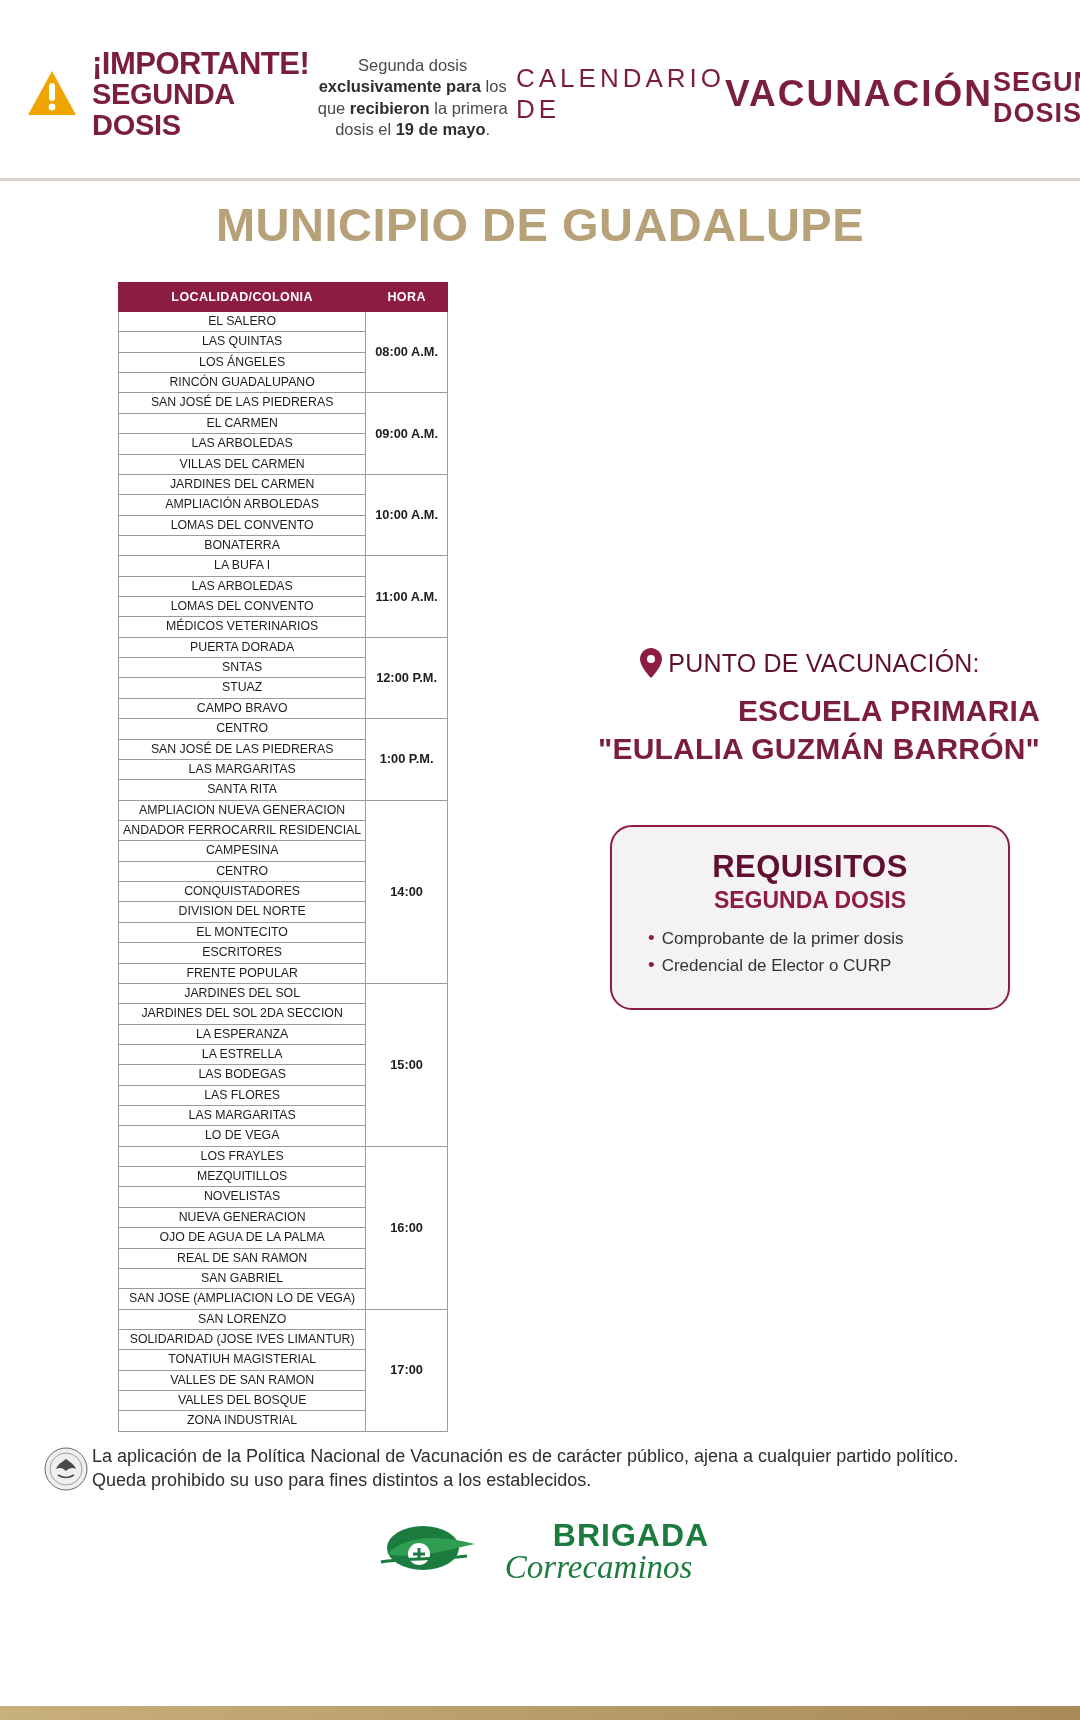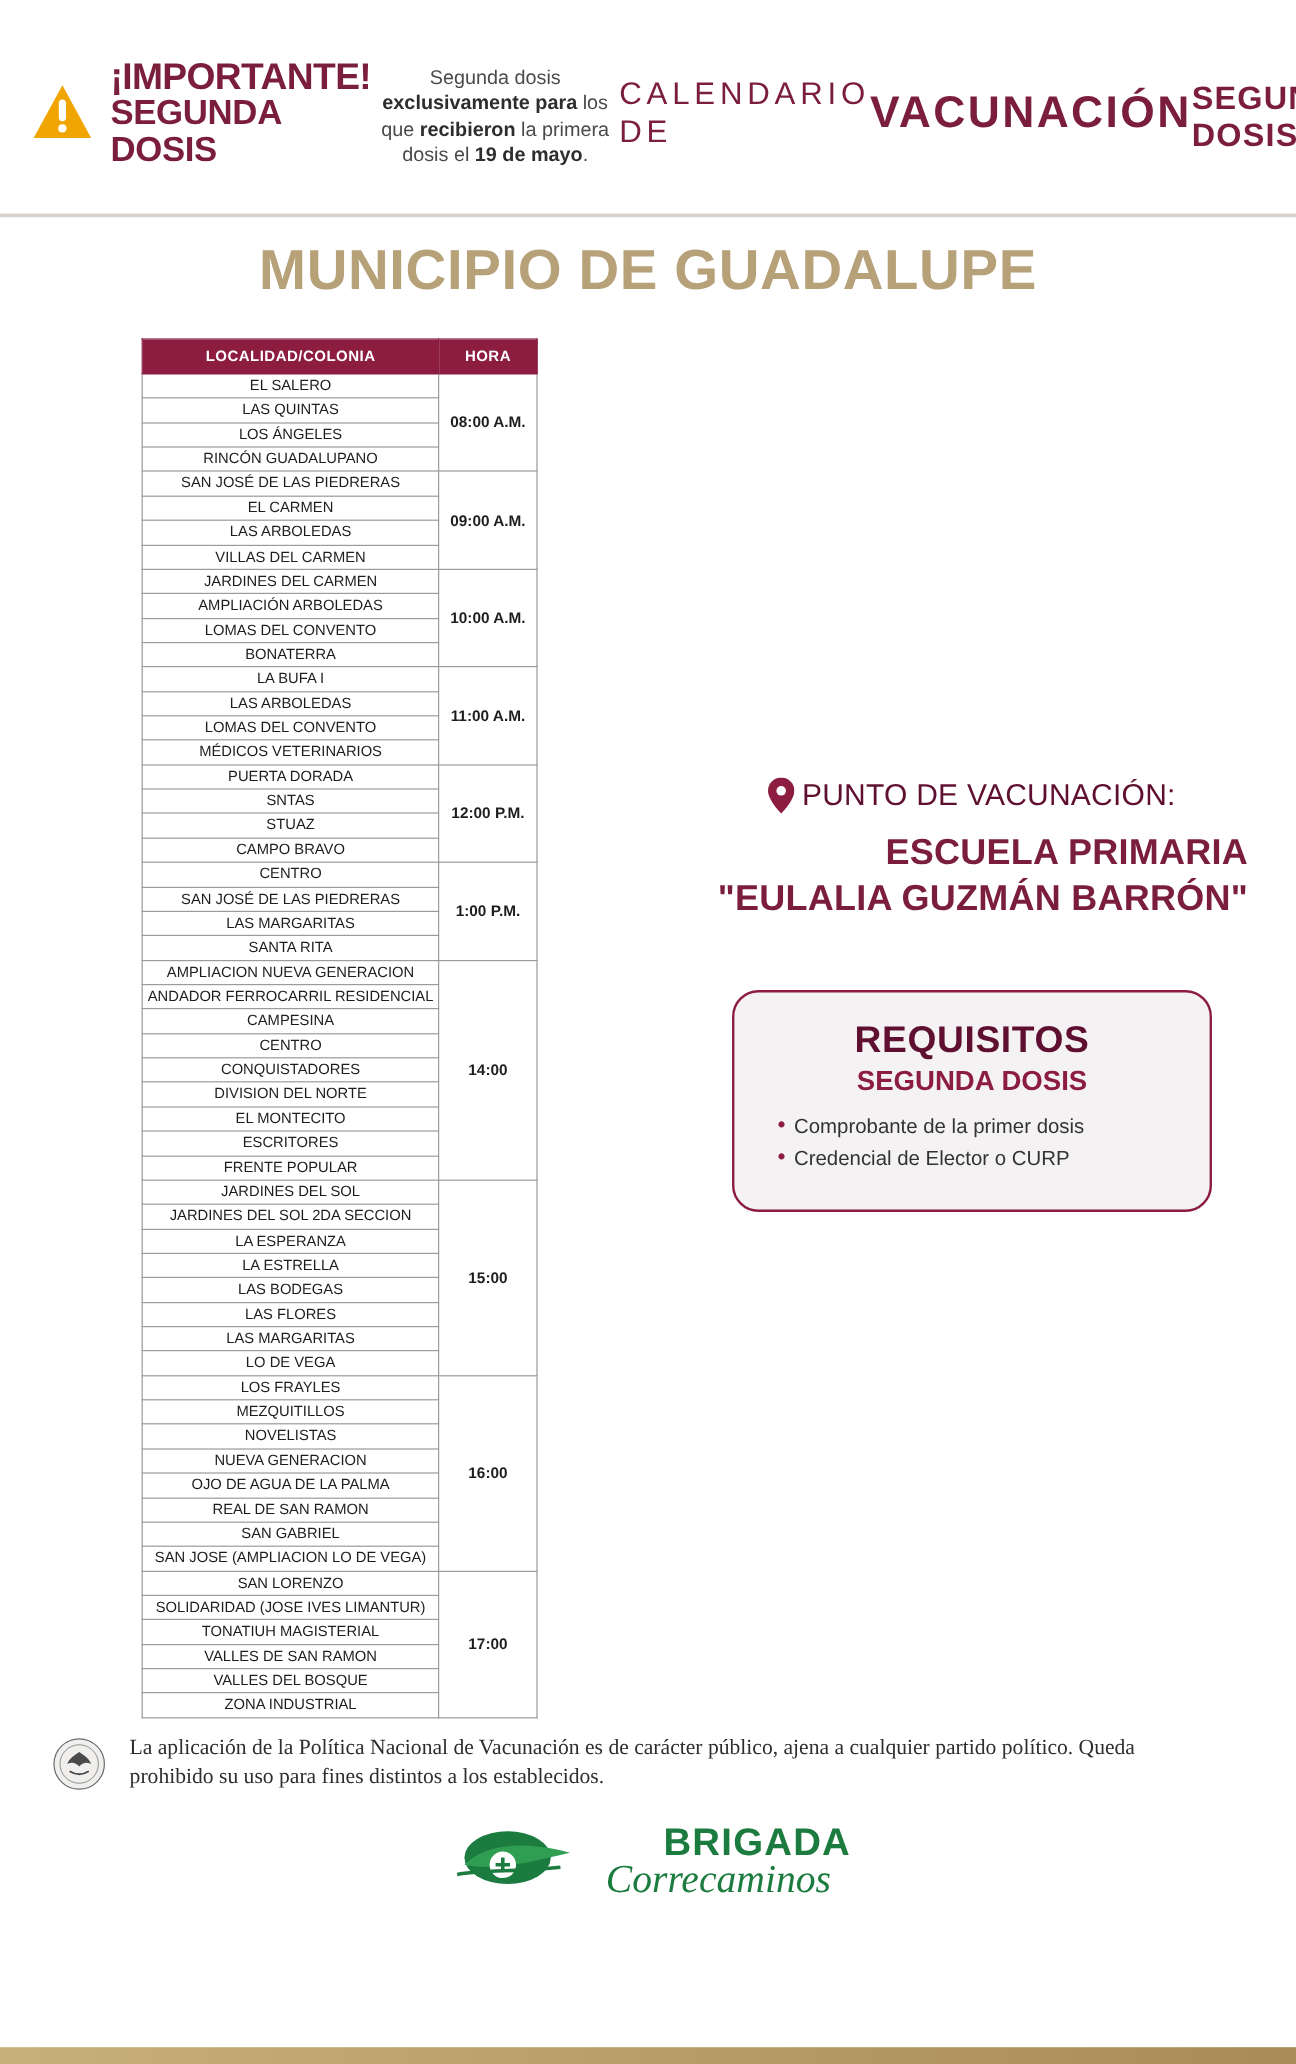--- a/index.html
+++ b/index.html
@@ -190,24 +190,23 @@
   .req-sub { font-size: 23px; font-weight: bold; color: #8c1d41; margin-top: 2px; }
   .req-list { margin-top: 14px; text-align: left; padding-left: 10px; }
   .req-item {
     font-size: 17px; color: #333; margin-bottom: 5px; line-height: 1.3;
     display: flex; align-items: flex-start; gap: 7px;
   }
   .req-dot { color: #8c1d41; font-size: 19px; line-height: 1; }
 
   
   .legal {
-    display: flex; align-items: flex-end; gap: 20px;
+    display: flex; align-items: center; gap: 4px;
     padding: 6px 64px 0 44px;
     margin-top: 6px;
-    font-family: Liberation Serif, serif;
   }
   .eagle {
     width: 44px; height: 44px; flex: 0 0 44px;
     margin-top: 2px;
   }
   .legal p {
     font-size: 18px; color: #2e2e2e; line-height: 1.35;
   }
 
   .brigada {

